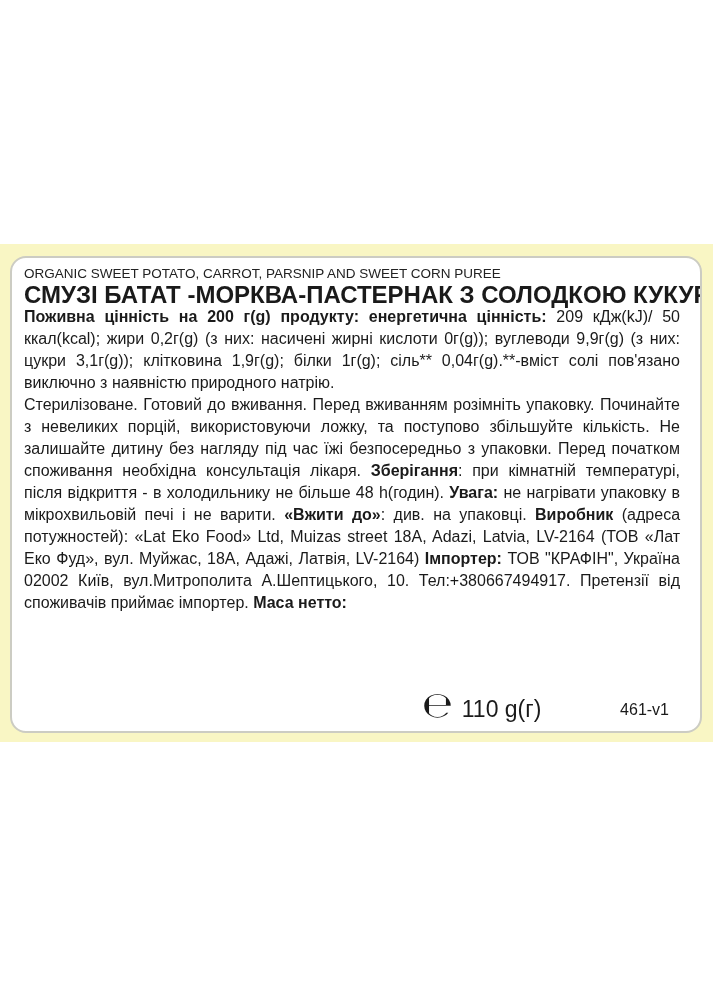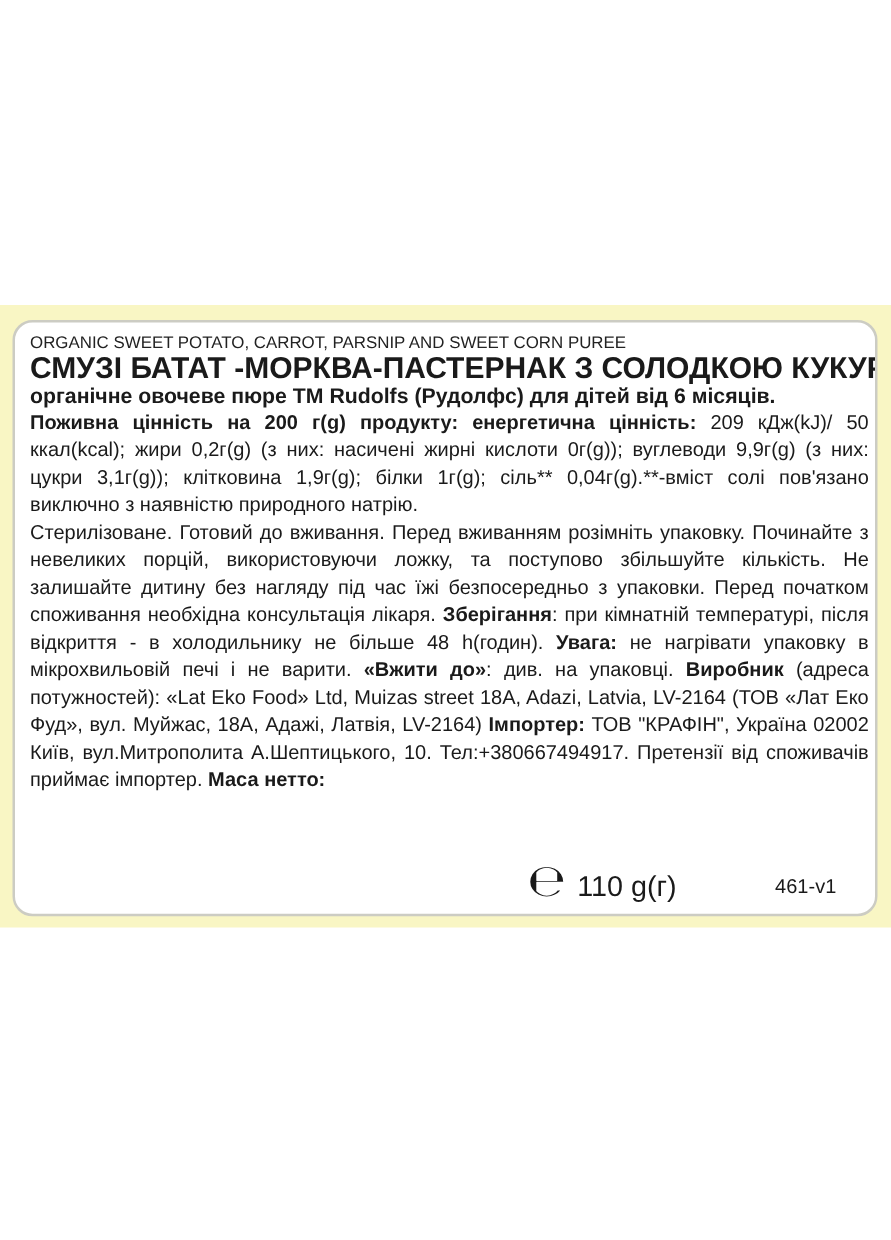--- a/index.html
+++ b/index.html
@@ -25,21 +25,21 @@
     width: 713px; height: 498px;
     background: var(--band_background);
   }
   .panel {
     position: absolute;
     left: 10px; top: 12px;
     width: 692px; height: 477px;
     background: var(--panel_background);
     border: 2px solid var(--panel_border);
     border-radius: 16px;
-    padding: 6px 5px 0 12px;
+    padding: 6px 20px 0 12px;
     overflow: hidden;
   }
   p { margin: 0; }
   .en {
     font-size: 13.5px;
     line-height: 20px;
     color: #222222;
     white-space: nowrap;
   }
   .title {
@@ -85,21 +85,20 @@
     font-size: 16px;
   }
 </style>
 </head>
 <body>
 
 <div class="band">
   <div class="panel">
     <p class="en">ORGANIC SWEET POTATO, CARROT, PARSNIP AND SWEET CORN PUREE</p>
     <p class="title">СМУЗІ БАТАТ -МОРКВА-ПАСТЕРНАК З СОЛОДКОЮ КУКУРУДЗОЮ</p>
-    <p class="subtitle">органічне овочеве пюре ТМ Rudolfs (Рудолфс) для дітей від 6 місяців.</p>
     <p class="body"><b>Поживна цінність на 200 г(g) продукту: енергетична цінність:</b><span> 209 кДж(kJ)/ 50 ккал(kcal); жири 0,2г(g) (з них: насичені жирні кислоти 0г(g)); вуглеводи 9,9г(g) (з них: цукри 3,1г(g)); клітковина 1,9г(g); білки 1г(g); сіль** 0,04г(g).**-вміст солі пов'язано виключно з наявністю природного натрію.</span></p>
     <p class="body"><span>Стерилізоване. Готовий до вживання. Перед вживанням розімніть упаковку. Починайте з невеликих порцій, використовуючи ложку, та поступово збільшуйте кількість. Не залишайте дитину без нагляду під час їжі безпосередньо з упаковки. Перед початком споживання необхідна консультація лікаря. </span><b>Зберігання</b><span>: при кімнатній температурі, після відкриття - в холодильнику не більше 48 h(годин). </span><b>Увага:</b><span> не нагрівати упаковку в мікрохвильовій печі і не варити. </span><b>«Вжити до»</b><span>: див. на упаковці. </span><b>Виробник</b><span> (адреса потужностей): «Lat Eko Food» Ltd, Muizas street 18A, Adazi, Latvia, LV-2164 (ТОВ «Лат Еко Фуд», вул. Муйжас, 18А, Адажі, Латвія, LV-2164) </span><b>Імпортер:</b><span> ТОВ "КРАФІН", Україна 02002 Київ, вул.Митрополита А.Шептицького, 10. Тел:+380667494917. Претензії від споживачів приймає імпортер. </span><b>Маса нетто:</b></p>
     <div class="bottom-row">
       <span class="net">
         <span class="esign">℮</span>
         <span class="weight">110 g(г)</span>
       </span>
       <span class="version">461-v1</span>
     </div>
   </div>

